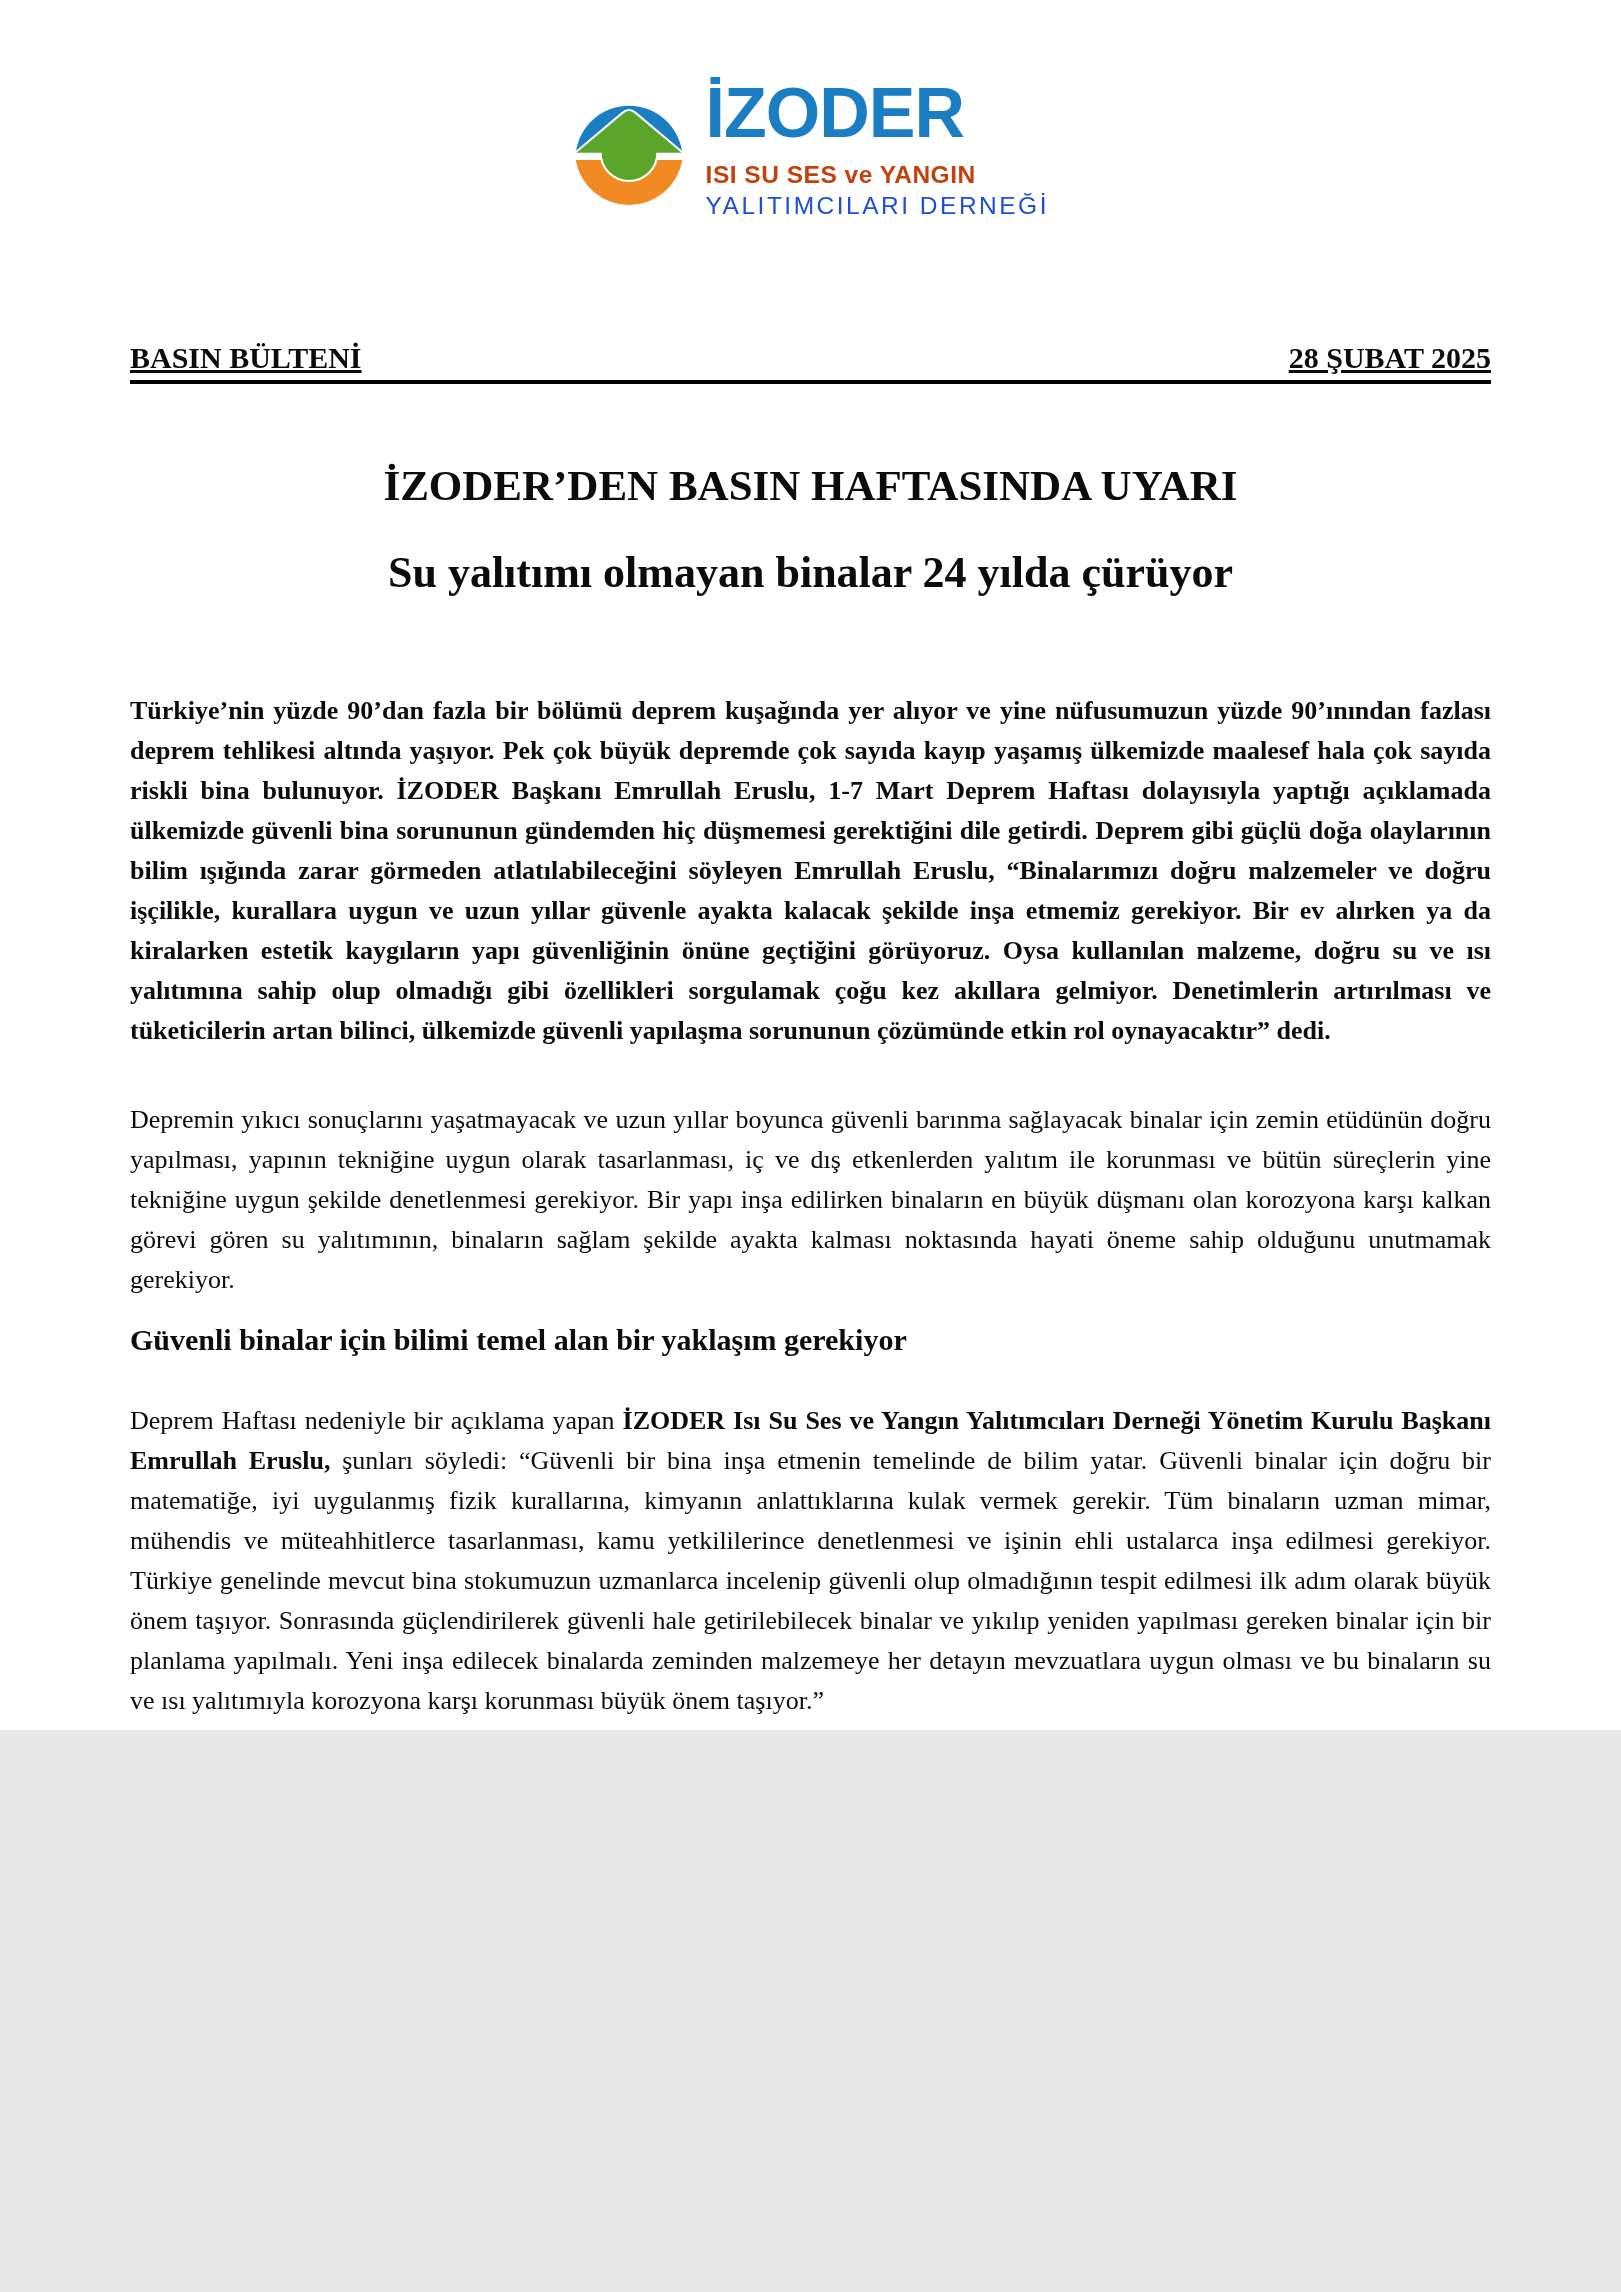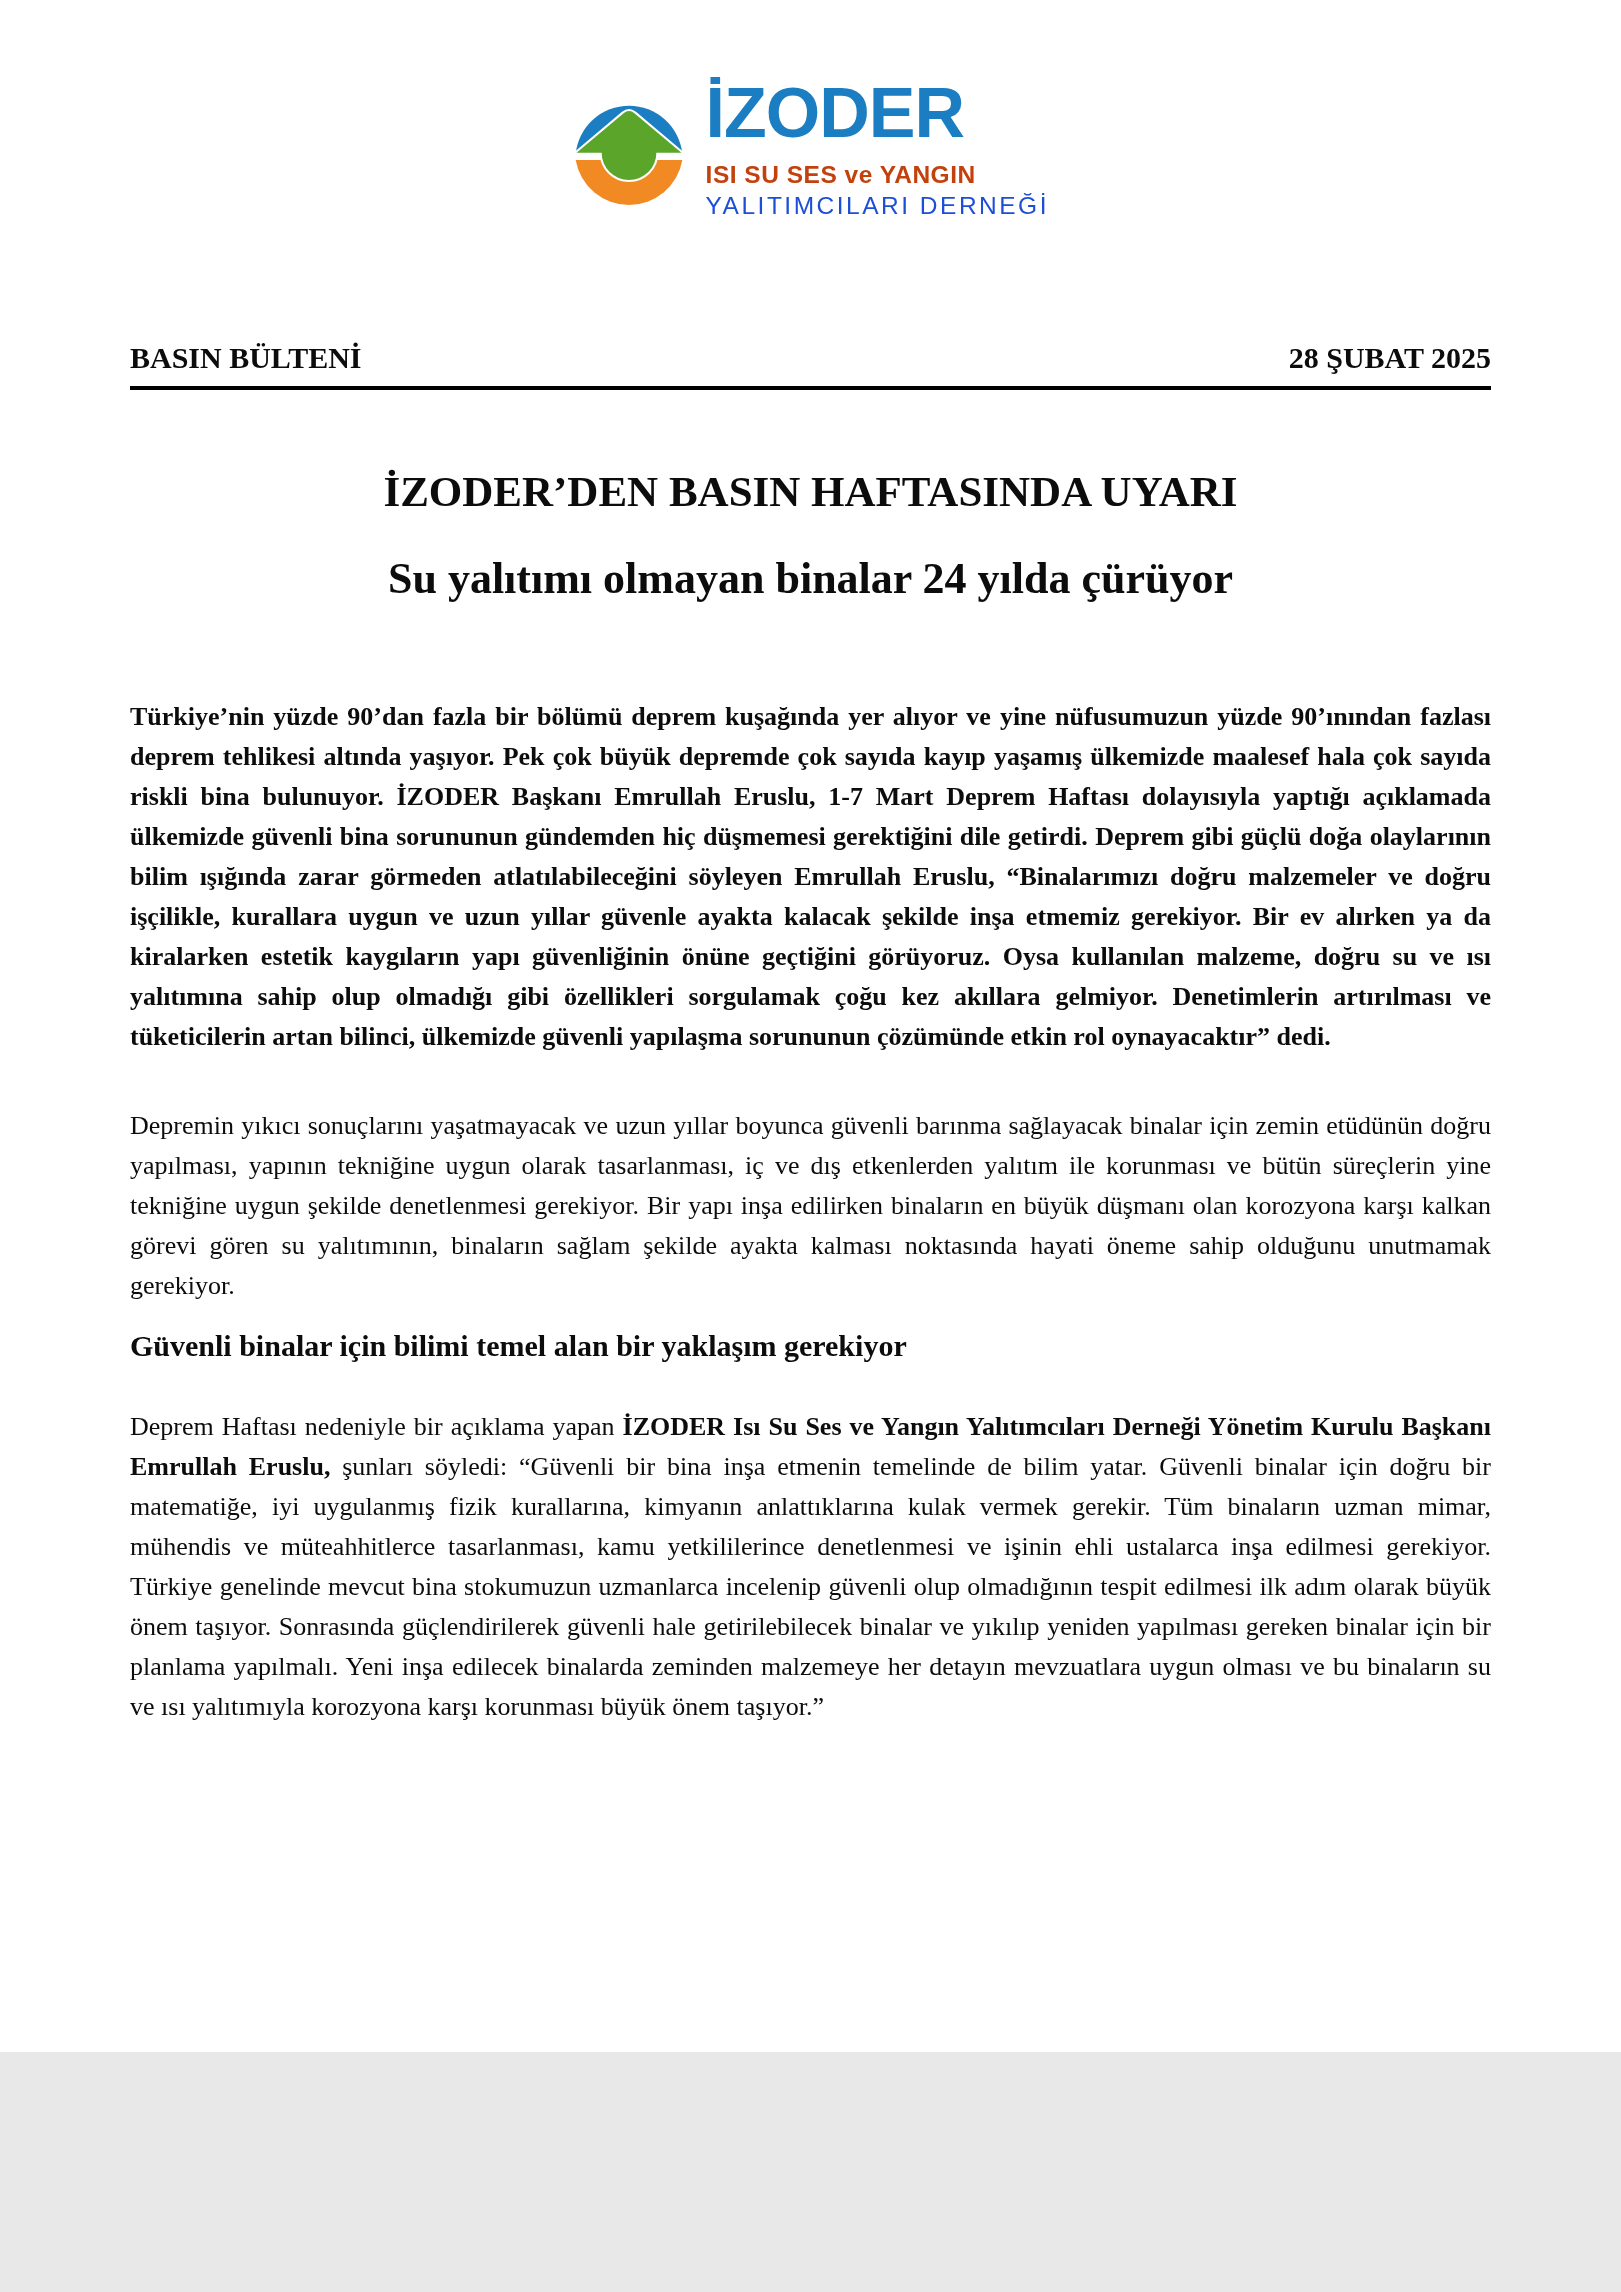--- a/index.html
+++ b/index.html
@@ -1,20 +1,20 @@
 <!DOCTYPE html>
 <html><head>
 <meta charset="utf-8">
 <style>
   * { margin: 0; padding: 0; box-sizing: border-box; }
   html, body { background: #e8e8e8; }
   .page {
     position: relative;
     width: 1621px;
-    height: 2052px;
+    height: 1730px;
     margin: 0 auto;
     background: #ffffff;
     padding: 76px 130px 0 130px;
     font-family: "Liberation Serif", serif;
     color: #0c0c0c;
     overflow: hidden;
   }
 
   
   .logo {
@@ -52,22 +52,23 @@
   }
 
   
   .press-header {
     margin-top: 116px;
     display: flex;
     justify-content: space-between;
     align-items: flex-end;
     font-weight: 700;
     font-size: 30px;
-    padding-bottom: 11px;
+    padding-bottom: 5px;
     border-bottom: 4.9px solid #000000;
+    text-decoration: underline;
   }
 
   
   .doc-title {
     margin-top: 78px;
     text-align: center;
     font-weight: 700;
     font-size: 43px;
     line-height: 1.1;
   }

